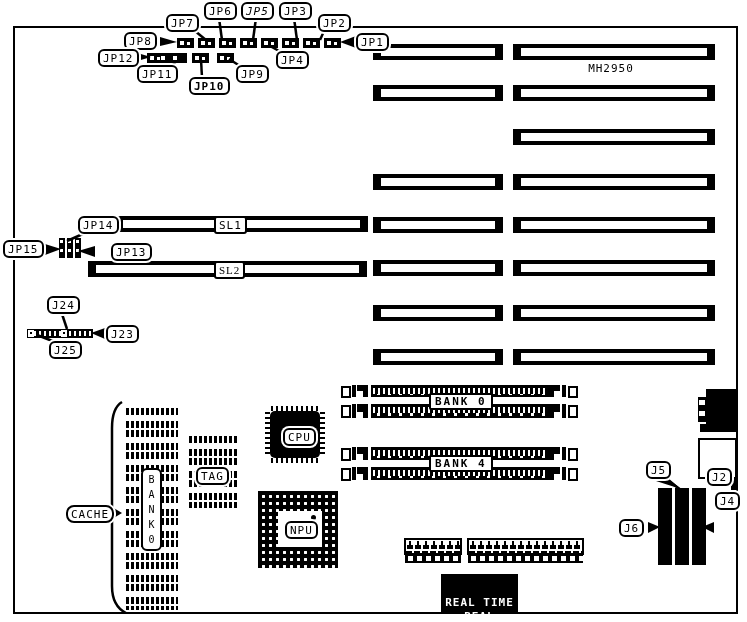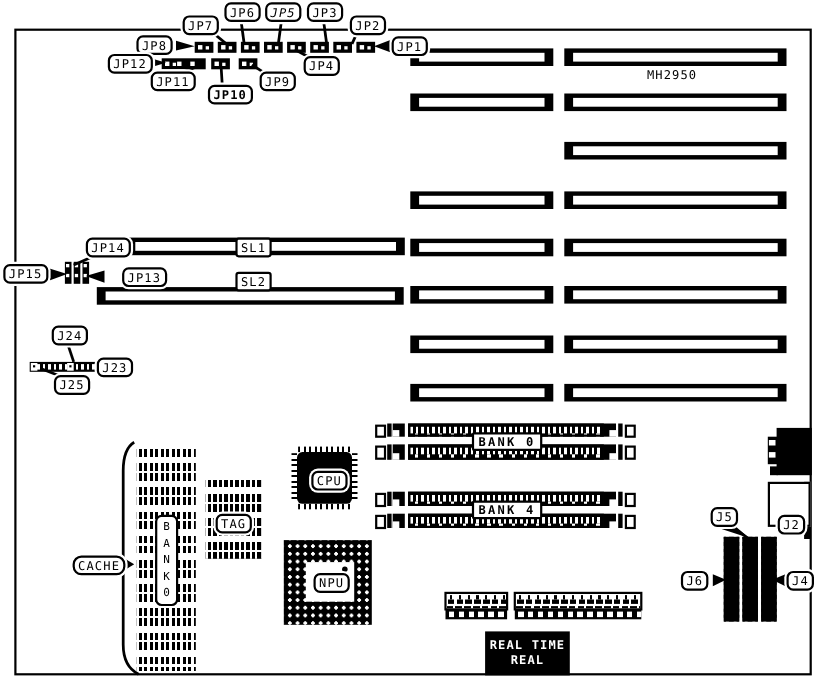--- a/index.html
+++ b/index.html
@@ -85,21 +85,21 @@
        repeating-linear-gradient(90deg,transparent 0 1px,#000 1px 7px,transparent 7px 8px),
        repeating-linear-gradient(90deg,#000 0 6px,transparent 6px 8px);
      background-size:100% 4px,100% 4px,100% 2px;
      background-position:0 1px,0 5px,0 11px;background-repeat:no-repeat;}
   .conn-bot{position:absolute;height:9px;background:#000;
      background-image:repeating-linear-gradient(90deg,transparent 0 3px,#fff 3px 8px,transparent 8px 9px);
      background-size:100% 5px;background-position:0 2px;background-repeat:no-repeat;}
 
   
   #rtc{position:absolute;left:441px;top:574px;width:77px;height:40px;background:#000;color:#fff;
-       text-align:center;font-weight:bold;font-size:11px;line-height:14px;padding-top:6px;
+       text-align:center;font-weight:bold;font-size:11px;line-height:14px;padding-top:22px;
        box-sizing:border-box;letter-spacing:1px;}
 
   
   .blk{position:absolute;background:#000;}
   .wht{position:absolute;background:#fff;}
   #j2box{position:absolute;left:698px;top:438px;width:35px;height:37px;border:2px solid #000;background:#fff;}
 
   
   .pincol{position:absolute;width:14px;height:77px;background-color:#000;
      background-image:
@@ -174,21 +174,21 @@
 
   <div id="model">MH2950</div>
 
   <div class="slbar" style="left:115px;top:216px;width:253px;">
       <div class="in"></div>
     </div>
   <div class="slbar" style="left:88px;top:261px;width:279px;">
       <div class="in"></div>
     </div>
   <div class="lbl sq" style="left:214px;top:216px;">SL1</div>
-  <div class="lbl sq" style="left:214px;top:247px;">SL2</div>
+  <div class="lbl sq" style="left:214px;top:261px;font-family:Liberation Serif, serif;">SL2</div>
 
   <div class="jb" style="left:177px;top:38px;"></div>
   <div class="jb" style="left:198px;top:38px;"></div>
   <div class="jb" style="left:219px;top:38px;"></div>
   <div class="jb" style="left:240px;top:38px;"></div>
   <div class="jb" style="left:261px;top:38px;"></div>
   <div class="jb" style="left:282px;top:38px;"></div>
   <div class="jb" style="left:303px;top:38px;"></div>
   <div class="jb" style="left:324px;top:38px;"></div>
 
@@ -323,20 +323,20 @@
   <div class="lbl" style="left:166px;top:14px;">JP7</div>
   <div class="lbl" style="left:124px;top:32px;">JP8</div>
   <div class="lbl" style="left:236px;top:65px;">JP9</div>
   <div class="lbl" style="left:189px;top:77px;font-weight:bold;">JP10</div>
   <div class="lbl" style="left:137px;top:65px;">JP11</div>
   <div class="lbl" style="left:98px;top:49px;">JP12</div>
   <div class="lbl" style="left:96px;top:243px;margin-left:15px;">JP13</div>
   <div class="lbl" style="left:78px;top:216px;">JP14</div>
   <div class="lbl" style="left:3px;top:240px;">JP15</div>
 
-  <div class="lbl" style="left:88px;top:325px;text-align:right;">J23</div>
+  <div class="lbl" style="left:106px;top:325px;text-align:right;">J23</div>
   <div class="lbl" style="left:47px;top:296px;">J24</div>
   <div class="lbl" style="left:49px;top:341px;">J25</div>
   <div class="lbl" style="left:646px;top:461px;">J5</div>
   <div class="lbl" style="left:619px;top:519px;">J6</div>
-  <div class="lbl" style="left:715px;top:519px;">J4</div>
+  <div class="lbl" style="left:715px;top:492px;">J4</div>
 
 </div>
 
 </body></html>

